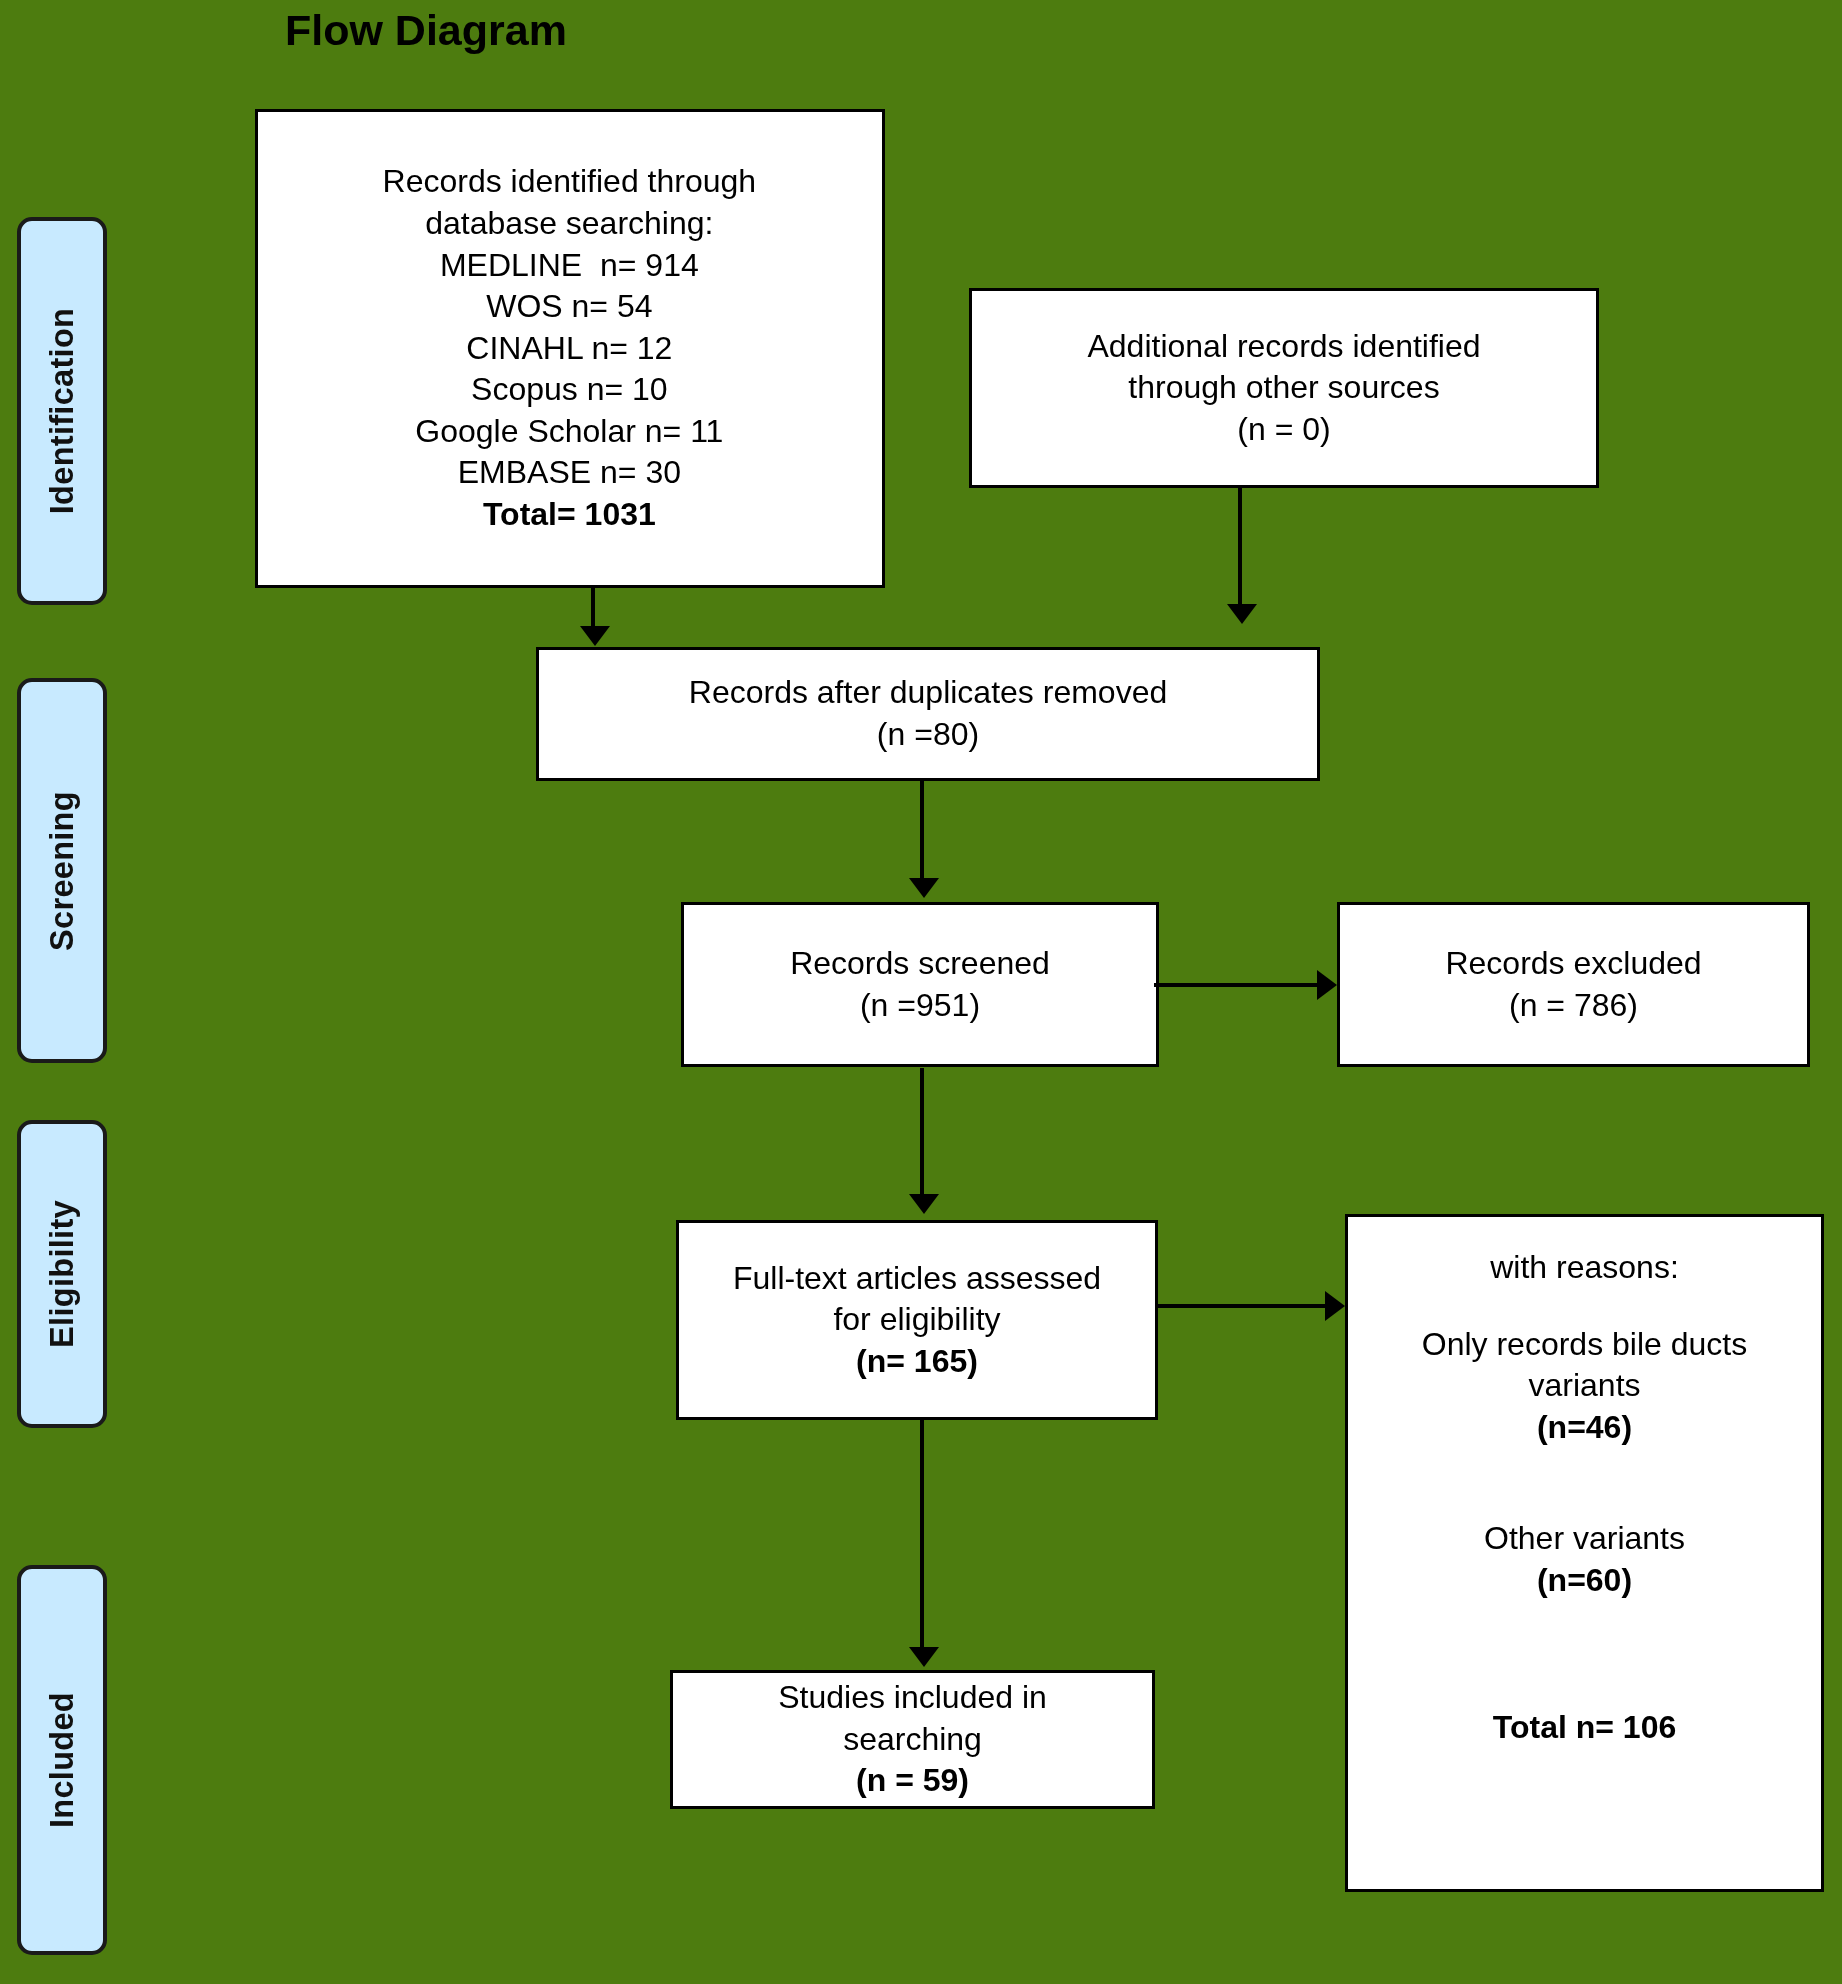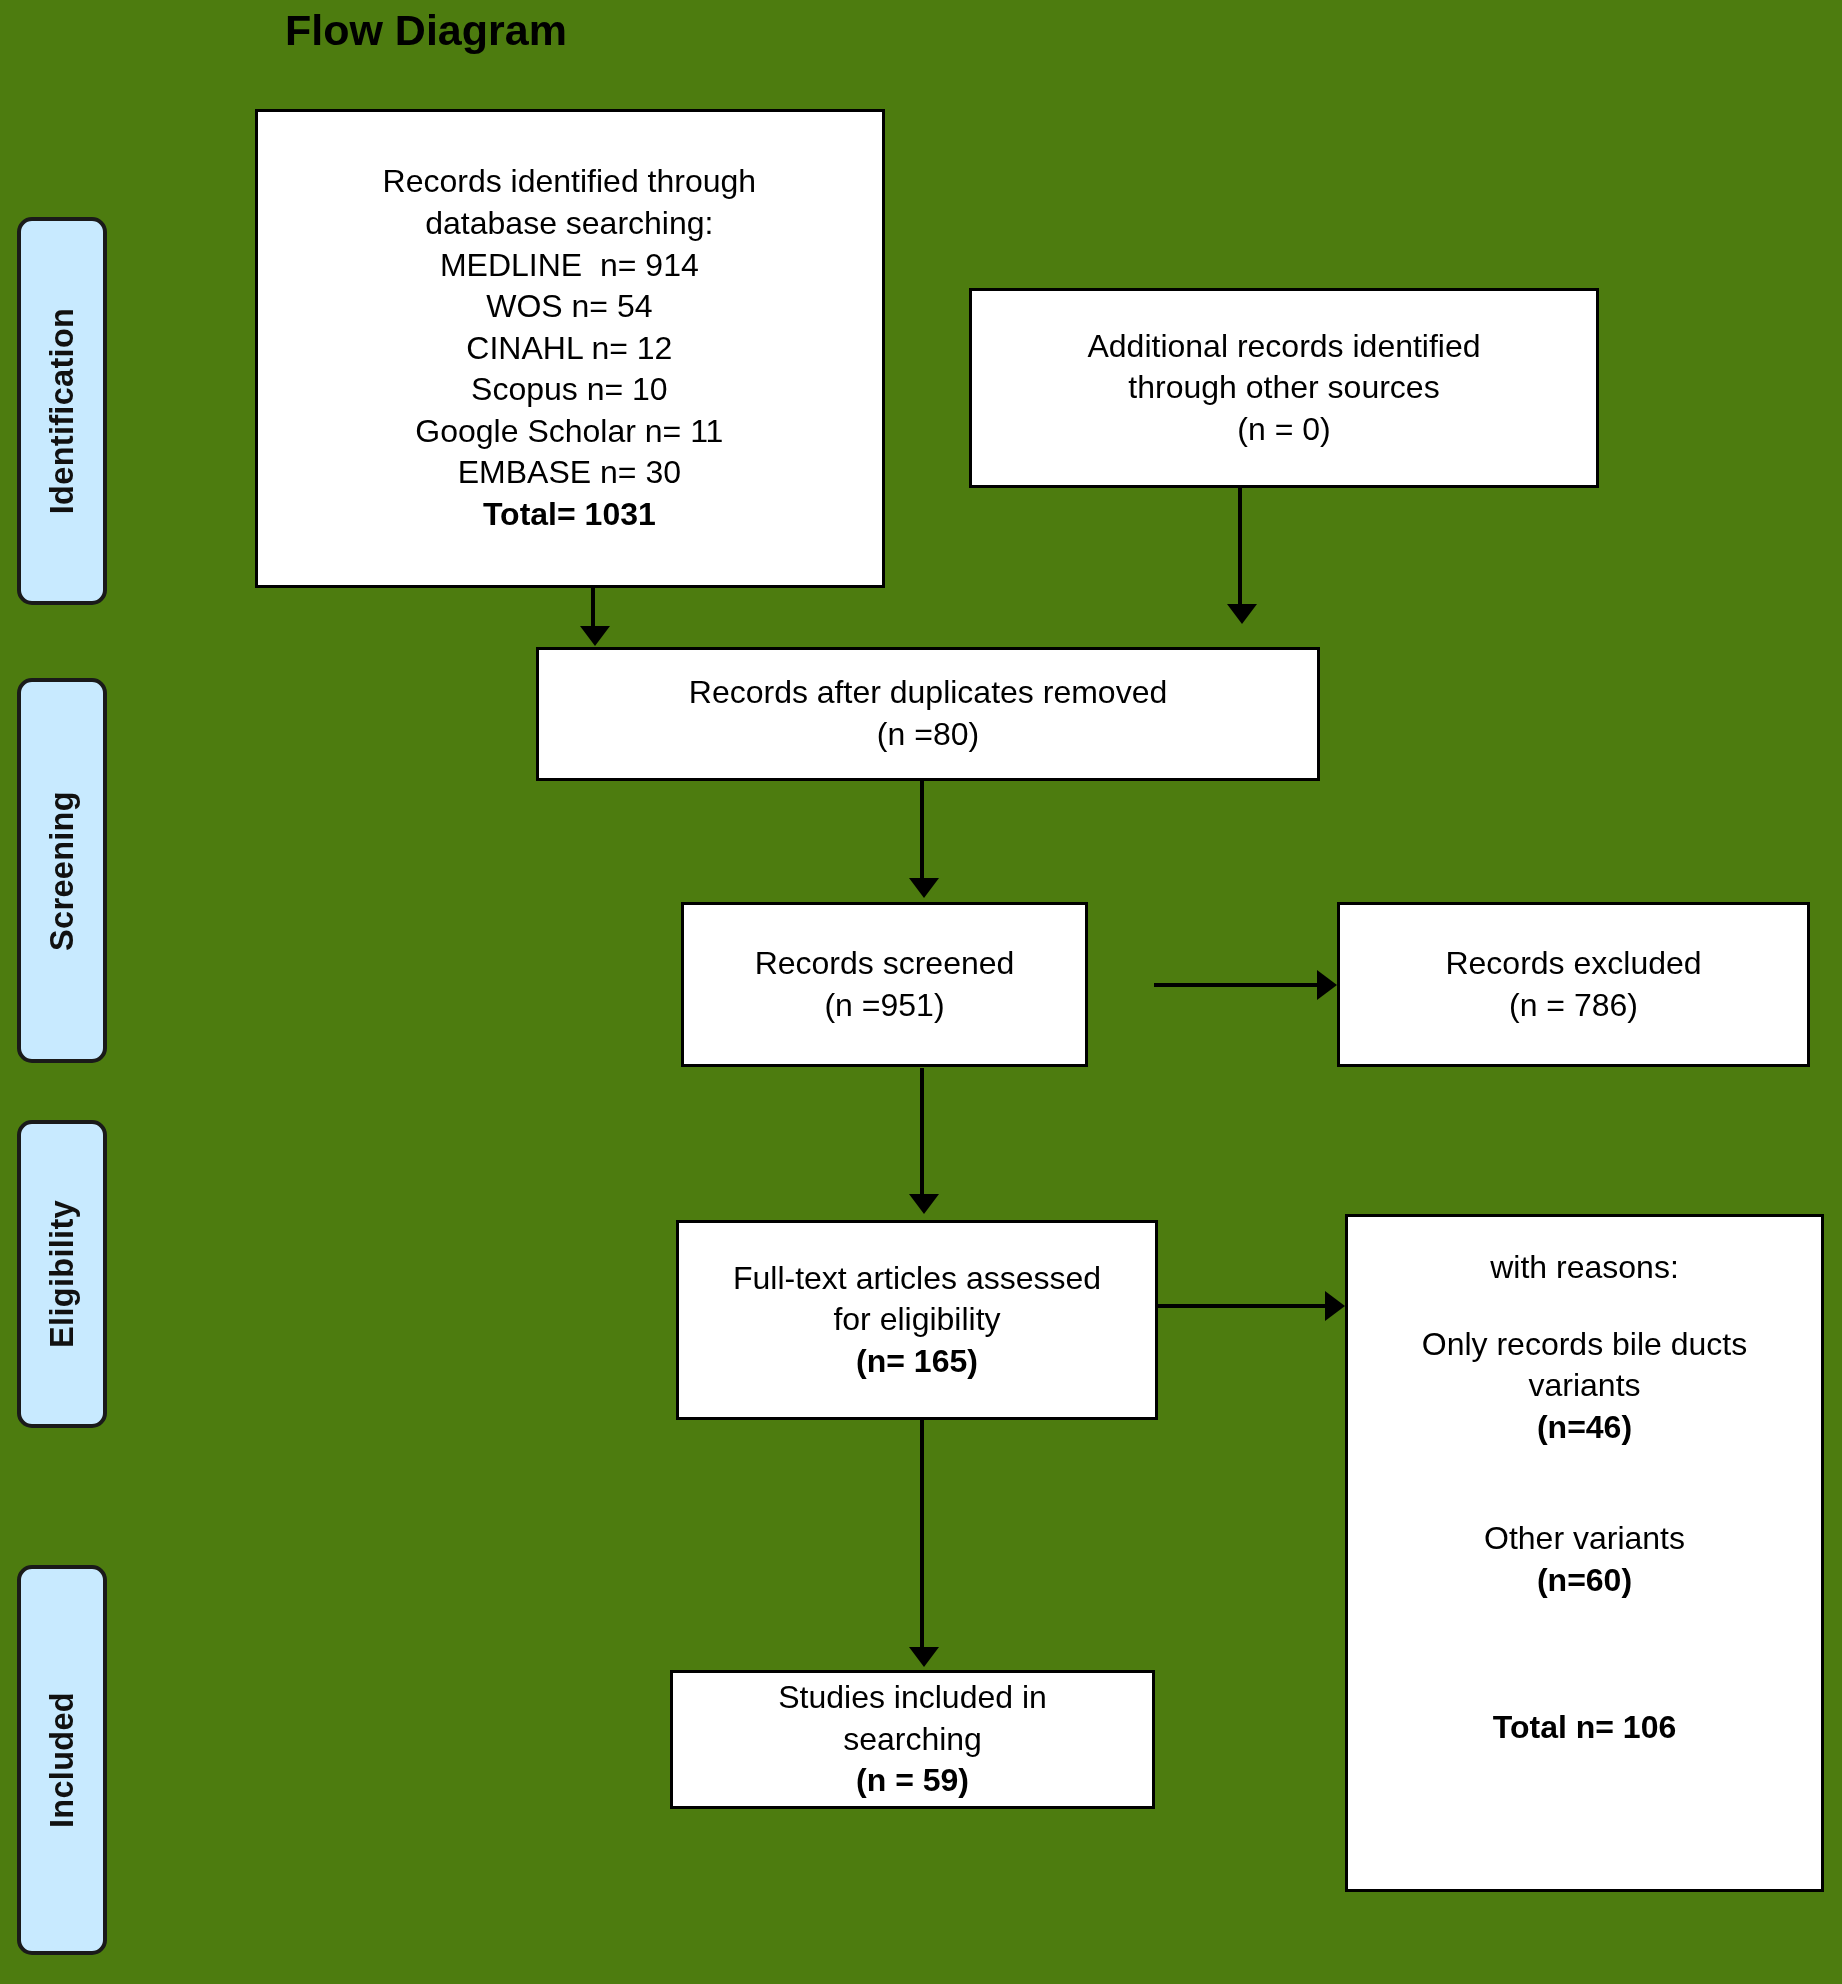--- a/index.html
+++ b/index.html
@@ -131,21 +131,21 @@
     <span class="ln">Additional records identified</span>
     <span class="ln">through other sources</span>
     <span class="ln">(n = 0)</span>
   </div>
 
   <div class="box" style="left:536px;top:647px;width:784px;height:134px;">
     <span class="ln">Records after duplicates removed</span>
     <span class="ln">(n =80)</span>
   </div>
 
-  <div class="box" style="left:681px;top:902px;width:407px;height:165px;">
+  <div class="box" style="left:681px;top:902px;width:478px;height:165px;">
     <span class="ln">Records screened</span>
     <span class="ln">(n =951)</span>
   </div>
 
   <div class="box" style="left:1337px;top:902px;width:473px;height:165px;">
     <span class="ln">Records excluded</span>
     <span class="ln">(n = 786)</span>
   </div>
 
   <div class="box" style="left:676px;top:1220px;width:482px;height:200px;">

